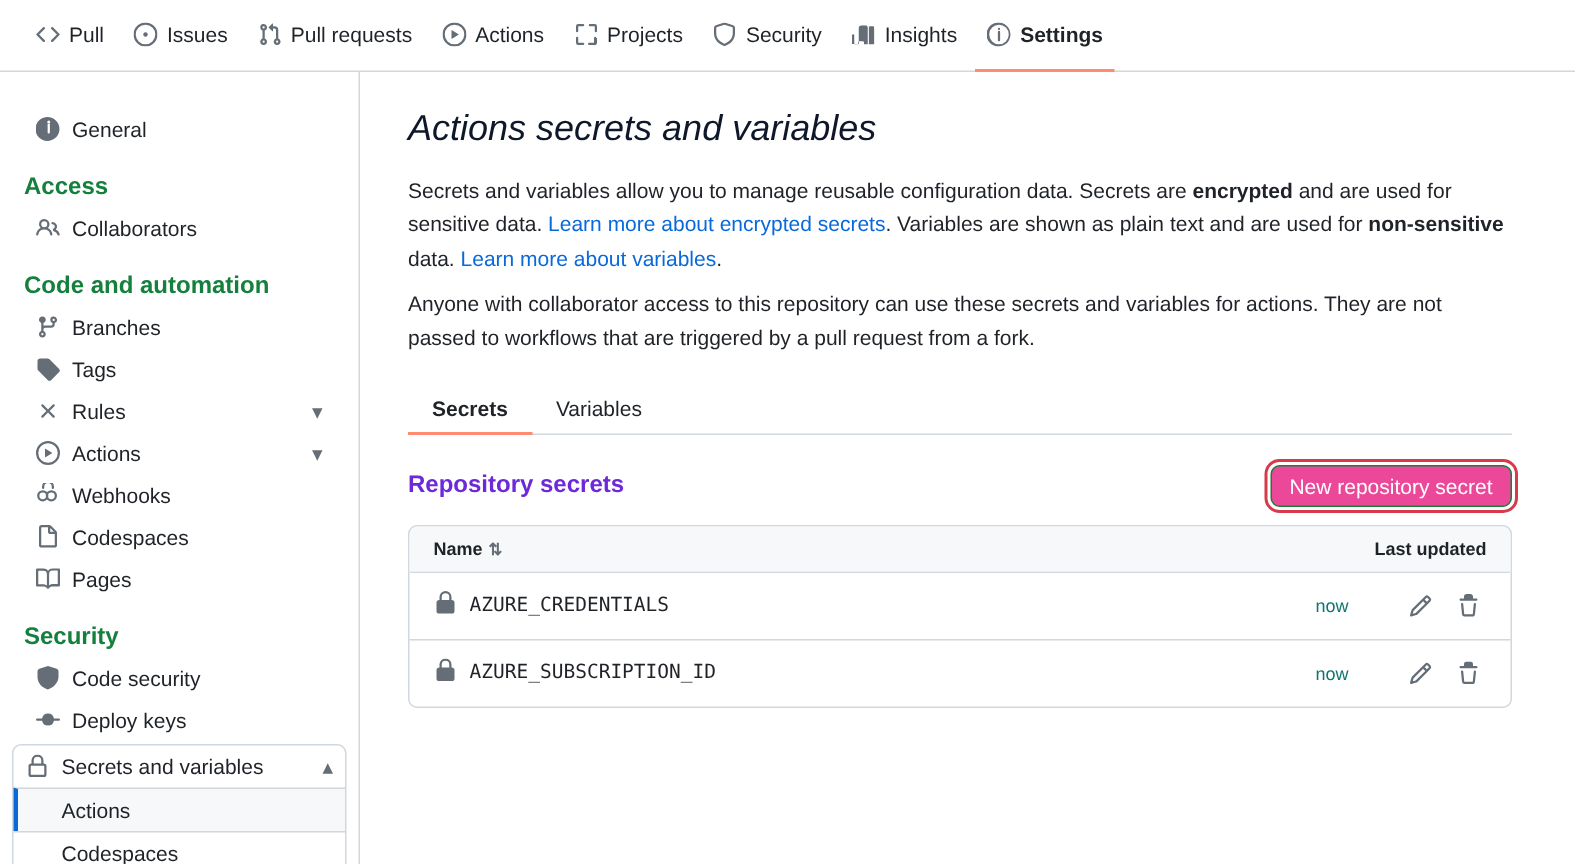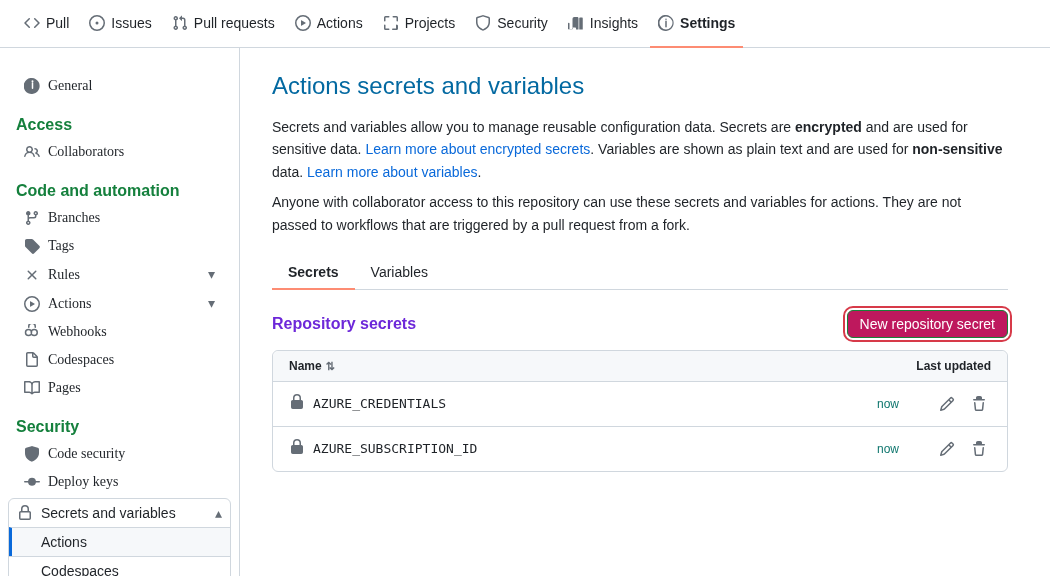--- a/index.html
+++ b/index.html
@@ -58,21 +58,20 @@
     .sidebar-item {
       display: flex;
       align-items: center;
       gap: 8px;
       padding: 6px 16px;
       font-size: 14px;
       color: #1f2328;
       cursor: pointer;
       border-radius: 6px;
       margin: 0 8px;
-      font-family: Liberation Serif, serif;
     }
     .sidebar-item .chevron { margin-left: auto; color: #656d76; }
     .sidebar-item-icon { width: 16px; height: 16px; color: #656d76; display: flex; align-items: center; justify-content: center; flex-shrink: 0; }
 
     
     .sv-container {
       border: 1px solid #d0d7de;
       border-radius: 6px;
       margin: 2px 8px;
     }
@@ -104,21 +103,22 @@
     
     .main-content {
       flex: 1;
       padding: 24px 32px;
       max-width: 800px;
     }
     .page-title {
       font-size: 24px;
       font-weight: 400;
       margin-bottom: 16px;
-      color: #0369a1;
+      color: #0f172a;
+      font-style: italic;
     }
     .description {
       font-size: 14px;
       color: #1f2328;
       line-height: 1.6;
       margin-bottom: 8px;
     }
     .description a { color: #0969da; text-decoration: none; }
     .description strong { font-weight: 600; }
     .description-2 {
@@ -153,21 +153,21 @@
       align-items: center;
       justify-content: space-between;
       margin-bottom: 12px;
     }
     .secrets-title {
       font-size: 16px;
       font-weight: 600;
       color: #6d28d9;
     }
     .new-secret-btn {
-      background: #be185d;
+      background: #ec4899;
       color: #fff;
       border: 1px solid #1a7f37;
       padding: 5px 12px;
       border-radius: 6px;
       font-size: 14px;
       cursor: pointer;
       font-weight: 500;
       outline: 2px solid #d73a49;
       outline-offset: 2px;
     }

